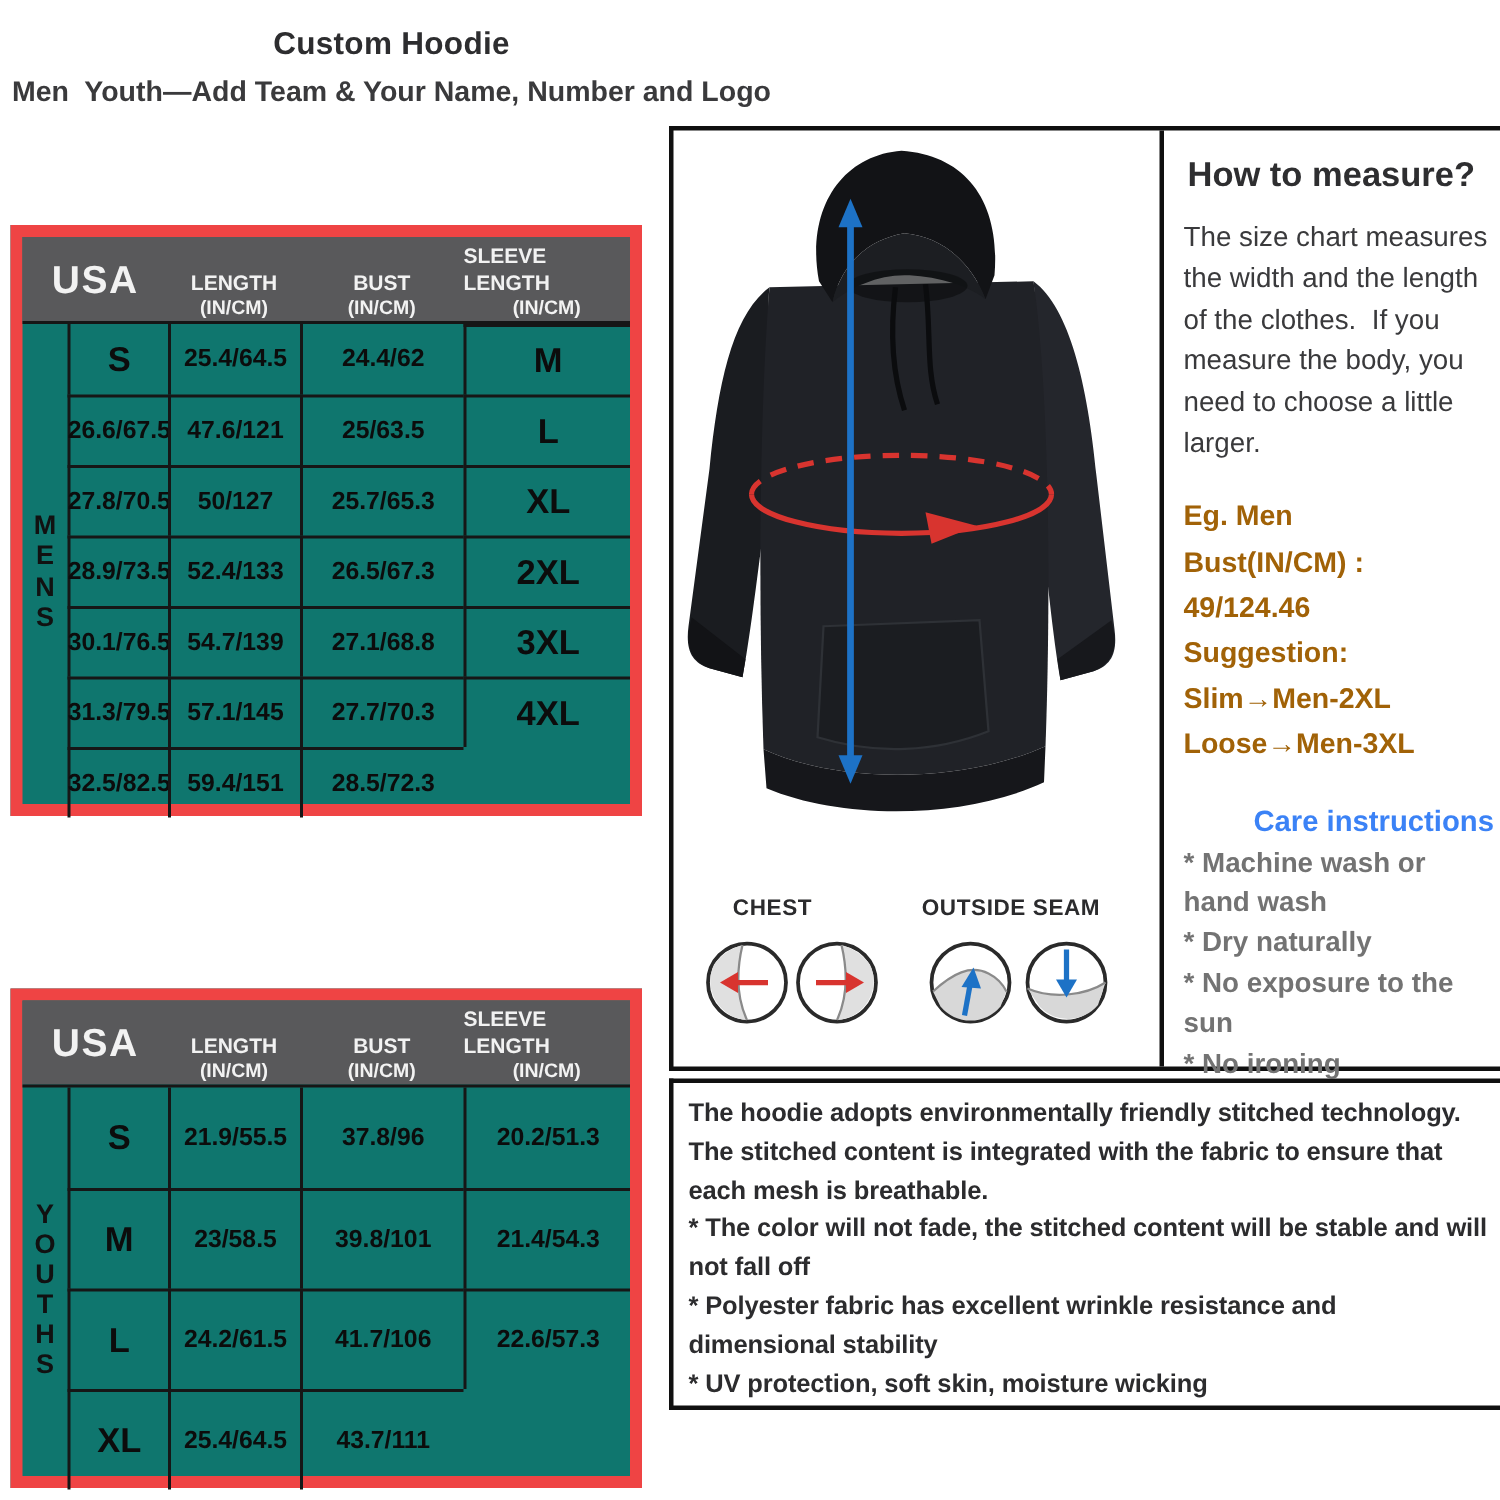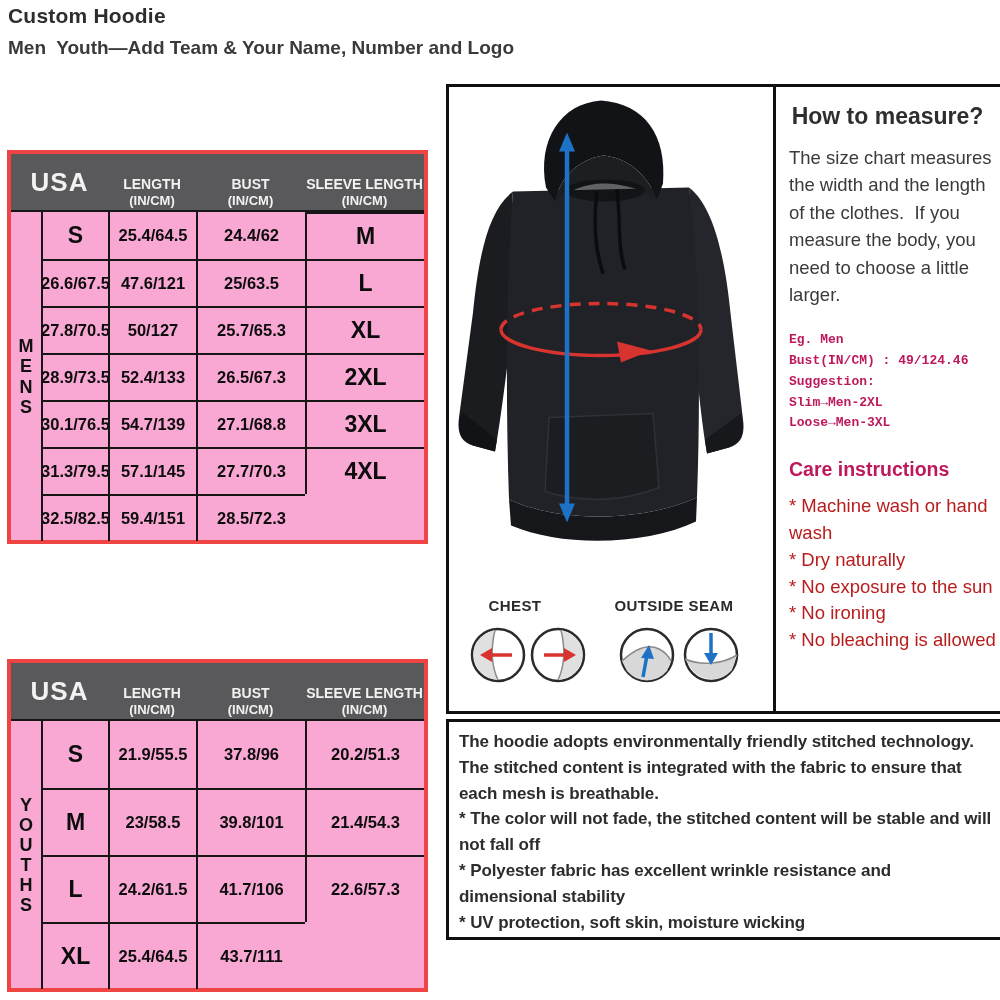--- a/index.html
+++ b/index.html
@@ -1,25 +1,25 @@
 <!DOCTYPE html>
 <html><head>
 <meta charset="utf-8">
 <style>
   * { margin:0; padding:0; box-sizing:border-box; }
   html,body { width:1000px; height:1000px; background:#fff; overflow:hidden;
               font-family:"Liberation Sans", sans-serif; color:#3a3a3c; }
 
   
-  .page-header { position:absolute; left:8px; top:4px; }
+  .page-header { position:absolute; left:8px; top:18px;text-align:center; }
   .page-title { font-size:21px; font-weight:bold; color:#2d2d2f; letter-spacing:.2px; }
   .page-subtitle { font-size:19px; font-weight:600; color:#3a3a3c; margin-top:9px; white-space:pre-wrap; }
 
   
-  .size-table { position:absolute; left:7px; width:421px; background:#f9a8d4; border:4px solid #ef4444; }
+  .size-table { position:absolute; left:7px; width:421px; background:#0f766e; border:8px solid #ef4444; }
   .size-table.men   { top:150px; height:394px; }
   .size-table.youth { top:659px; height:333px; }
 
   .t-head { display:grid; grid-template-columns:97px 88px 109px 1fr; background:#59595b; height:56px; }
   .t-usa  { display:flex; align-items:center; justify-content:center;
             color:#f2f2f2; font-size:26px; font-weight:bold; letter-spacing:1px; }
   .t-hcell{ display:flex; flex-direction:column; align-items:center; justify-content:flex-end;
             color:#f2f2f2; font-weight:bold; line-height:1.3; }
   .t-hcell .l1 { font-size:14px; }
   .t-hcell .l2 { font-size:13px; }
@@ -48,24 +48,24 @@
   .icon-label.chest { left:28px; width:76px; }
   .icon-label.seam  { left:150px; width:150px; }
   .m-icon { position:absolute; top:40px; width:60px; height:60px; }
   .m-icon.i1 { left:19px; } .m-icon.i2 { left:79px; } .m-icon.i3 { left:168px; } .m-icon.i4 { left:232px; }
 
   
   .measure-panel { flex:1; padding:10px 4px 0 13px; }
   .measure-heading { font-size:23px; font-weight:600; color:#2e2e30; text-align:center; margin:6px 10px 14px 0; }
   .measure-body { font-size:18.5px; font-weight:500; line-height:1.48; color:#3a3a3c; white-space:pre-wrap; }
   .eg-block { margin-top:22px; }
-  .eg-line { font-size:13px; font-weight:bold; color:#be185d; line-height:1.6;font-family:Liberation Mono, monospace; }
+  .eg-line { font-size:19px; font-weight:bold; color:#a16207; line-height:1.6; }
   .care-block { margin-top:24px; }
-  .care-heading { font-size:19.5px; font-weight:600; color:#be185d; margin-bottom:12px; }
-  .care-line { font-size:18.5px; font-weight:400; color:#b91c1c; line-height:1.45; }
+  .care-heading { font-size:19.5px; font-weight:600; color:#3b82f6; margin-bottom:2px;text-align:right; }
+  .care-line { font-size:18.5px; font-weight:700; color:#737373; line-height:1.45; }
 
   
   .desc-box { position:absolute; left:446px; top:719px; width:554px; height:221px;
               border:3px solid #101010; border-right:none; padding:7px 8px 0 10px; background:#fff; }
   .desc-line { font-size:17px; font-weight:bold; color:#2c2c2e; line-height:1.52; letter-spacing:-.1px; }
 </style>
 </head>
 <body>
 
 <div class="page-header">

